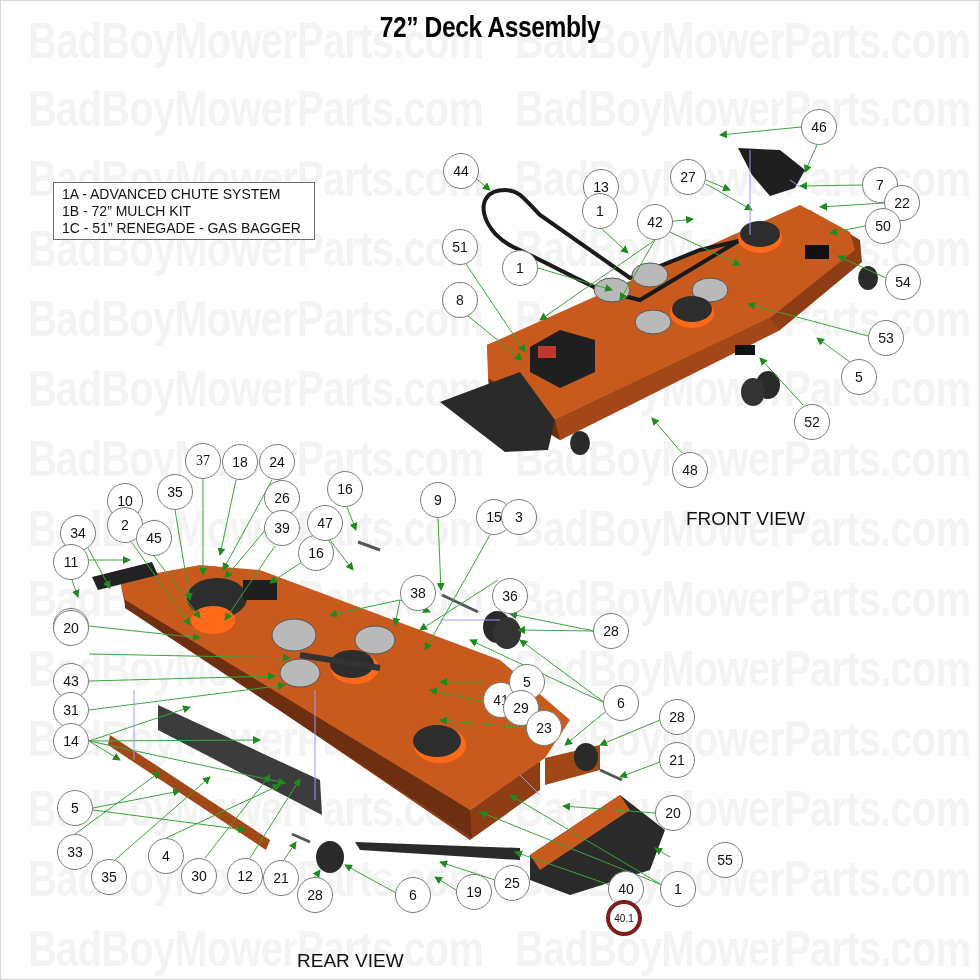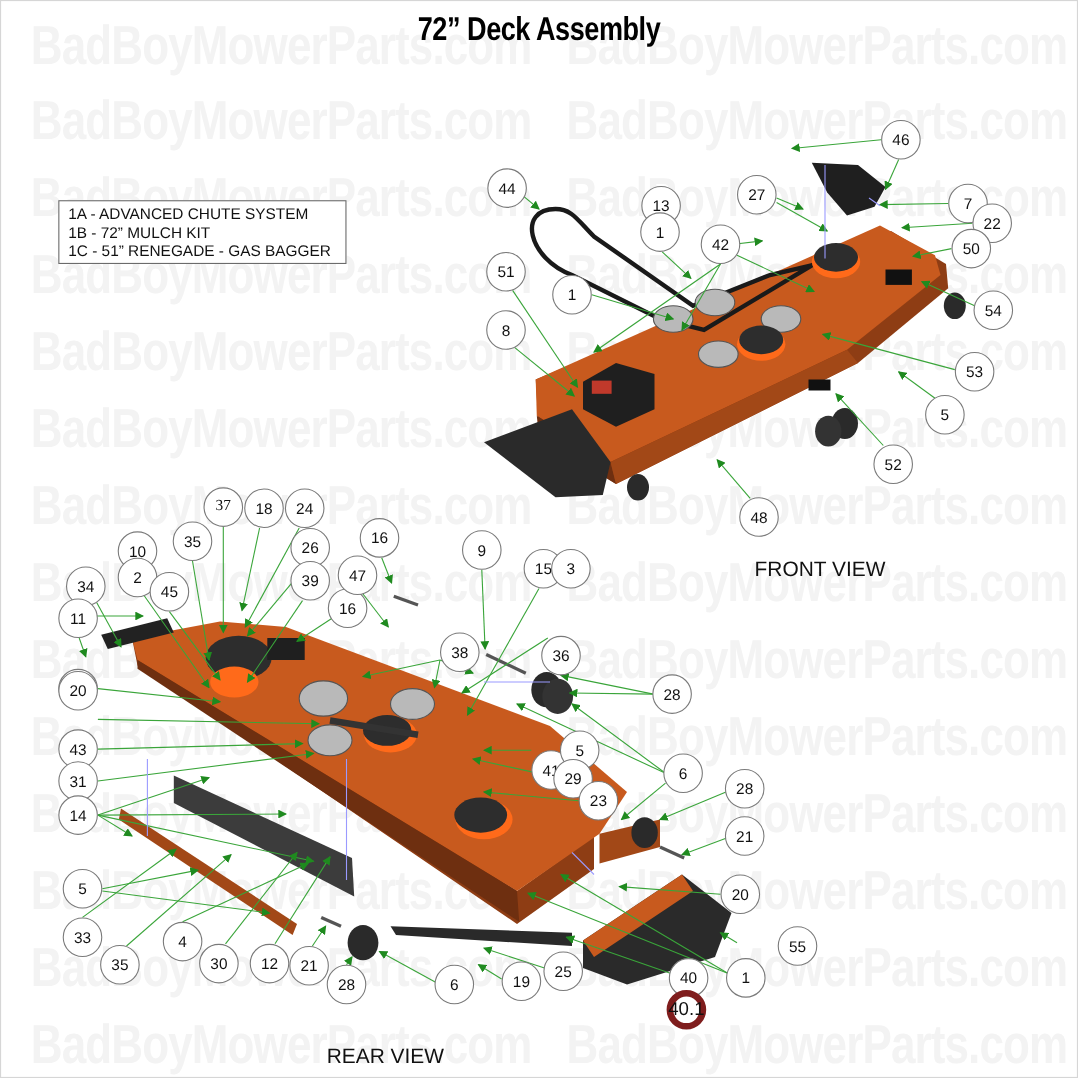--- a/index.html
+++ b/index.html
@@ -5,21 +5,21 @@
   html, body { margin: 0; padding: 0; background: #ffffff; }
   body { width: 980px; height: 980px; position: relative; overflow: hidden; font-family: "Liberation Sans", sans-serif; }
   .frame { position: absolute; left: 0; top: 0; width: 978px; height: 978px; border: 1px solid #d6d6d6; }
   .watermark { position: absolute; font-family: "Liberation Sans", sans-serif; font-weight: bold; font-size: 50px; color: #f3f3f3; letter-spacing: -1px; transform: scaleX(0.8); transform-origin: left top; white-space: nowrap; user-select: none; }
   .title { position: absolute; left: 0; width: 980px; top: 10px; text-align: center; font-family: "Liberation Sans", sans-serif; font-weight: bold; font-size: 30px; color: #000; transform: scaleX(0.82); letter-spacing: -0.5px; }
   .kit-box { position: absolute; left: 53px; top: 182px; width: 262px; height: 58px; border: 1px solid #6b6b6b; background: #fff; padding: 3px 0 16px 8px; box-sizing: border-box; }
   .kit-line { font-size: 14px; line-height: 17px; color: #111; white-space: nowrap; }
   .view-label { position: absolute; font-size: 19px; color: #111; }
   svg.diagram { position: absolute; left: 0; top: 0; }
   .callout { position: absolute; width: 36px; height: 36px; margin-left: -18px; margin-top: -18px; border-radius: 50%; border: 1px solid #7a7a7a; background: #fff; box-sizing: border-box; display: flex; align-items: center; justify-content: center; font-size: 14px; color: #111; font-family: "Liberation Sans", sans-serif; cursor: pointer; }
-  .callout.small { width: 36px; height: 36px; font-size: 17px; border: 6px solid #7f1d1d; }
+  .callout.small { width: 36px; height: 36px; font-size: 10px; border: 4px solid #7f1d1d; }
 </style>
 </head>
 <body>
 
 <div class="frame"></div>
 
 <div>
   <div class="watermark" style="left:28px;top:12px;">BadBoyMowerParts.com</div>
   <div class="watermark" style="left:515px;top:12px;">BadBoyMowerParts.com</div>
   <div class="watermark" style="left:28px;top:80px;">BadBoyMowerParts.com</div>

